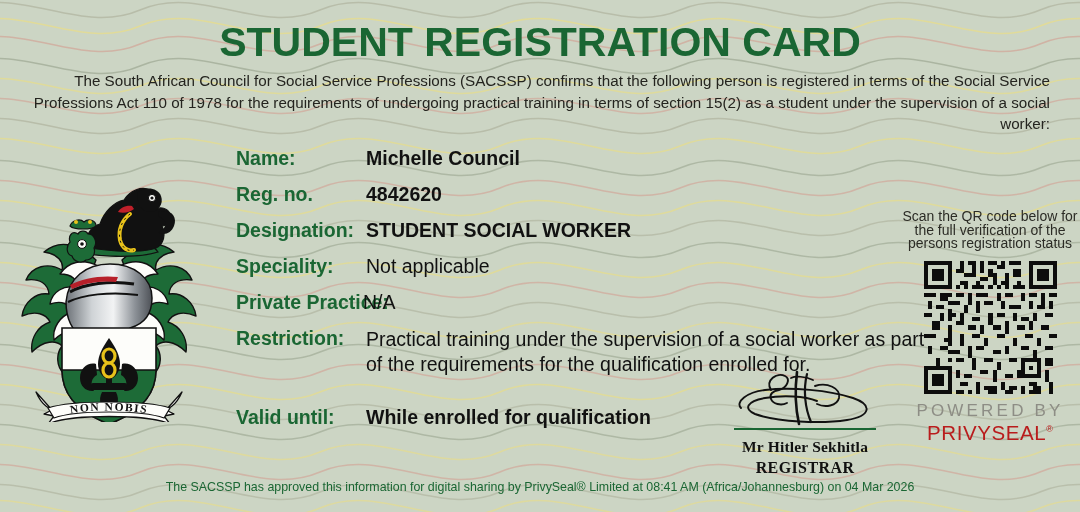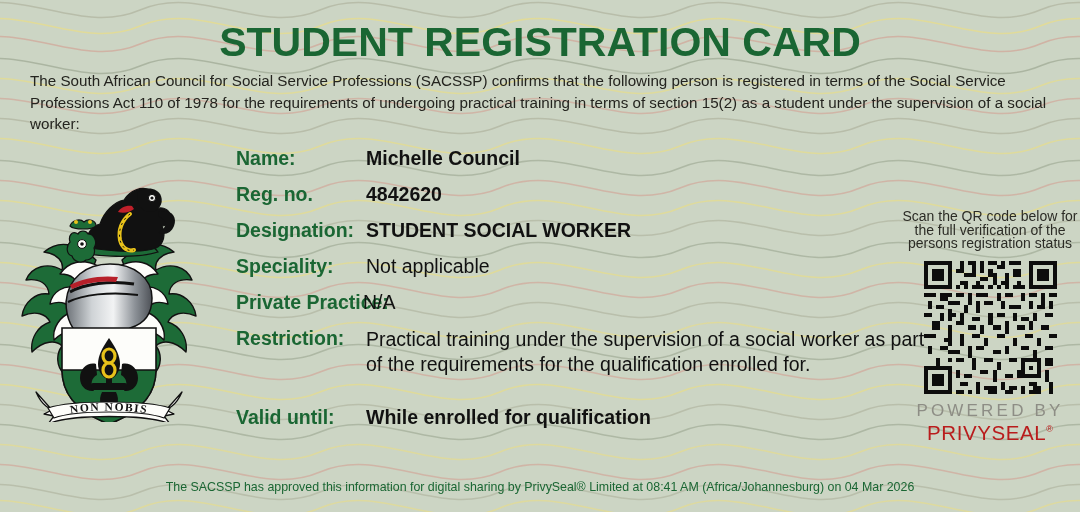--- a/index.html
+++ b/index.html
@@ -22,21 +22,21 @@
   .title{
     position:absolute;left:0;top:20px;width:1080px;
     text-align:center;
     font-size:41px;font-weight:bold;
     letter-spacing:0px;
     color:#1a6633;
     line-height:44px;
   }
   .intro{
     position:absolute;left:30px;top:70px;width:1020px;
-    text-align:left;
+    text-align:right;
     font-size:15.2px;
     color:#24241f;
     line-height:21.5px;
   }
 
   
   #emblem{position:absolute;left:18px;top:142px;width:182px;height:280px;}
 
   
   .field{position:absolute;left:208px;}
@@ -292,20 +292,38 @@
     <div class="field" style="top:327px">
       <span class="flabel">Restriction:</span>
       <span class="fvalue multi">Practical training under the supervision of a social worker as part of the requirements for the qualification enrolled for.</span>
     </div>
 
     <div class="field" style="top:406px">
       <span class="flabel">Valid until:</span>
       <span class="fvalue bold">While enrolled for qualification</span>
     </div>
 
+    <div id="sigblock">
+      <svg id="sigsvg" width="160" height="60" viewBox="0 0 160 60" aria-hidden="true">
+        <g fill="none" stroke="#111" stroke-linecap="round" stroke-linejoin="round">
+          <path d="M16,40 C10,34 22,24 40,22 C66,19 104,22 128,30
+                   C148,37 146,48 122,52 C96,56 52,54 30,46
+                   C18,41 22,33 40,30 C58,27 80,28 92,33" stroke-width="1.9"></path>
+          <path d="M46,22 C40,12 52,4 60,8 C66,11 62,20 54,22
+                   C48,23 44,26 46,31 C48,36 56,38 62,35" stroke-width="1.9"></path>
+          <path d="M72,4 C70,20 70,38 74,56" stroke-width="2.6"></path>
+          <path d="M82,6 C78,22 80,40 86,54" stroke-width="2.2"></path>
+          <path d="M66,10 C70,8 80,8 88,12" stroke-width="1.7"></path>
+          <path d="M90,18 C102,14 116,20 114,30 C112,38 100,40 92,36" stroke-width="1.9"></path>
+        </g>
+      </svg>
+      <div class="sigline"></div>
+      <div class="signame">Mr Hitler Sekhitla</div>
+      <div class="sigrole">REGISTRAR</div>
+    </div>
 
     <div id="qrpanel">
       <div class="qrnote">Scan the QR code below for the full verification of the persons registration status</div>
 
       <div id="qrwrap">
         <svg width="133" height="133" viewBox="0 0 33 33" shape-rendering="crispEdges" aria-hidden="true">
           <g fill="#0c0c0c">
 
             <path d="M0,0h7v7h-7z M1,1h5v5h-5z" fill="#0c0c0c"></path>
             <rect x="1" y="1" width="5" height="5" fill="#ccd5c4"></rect>

